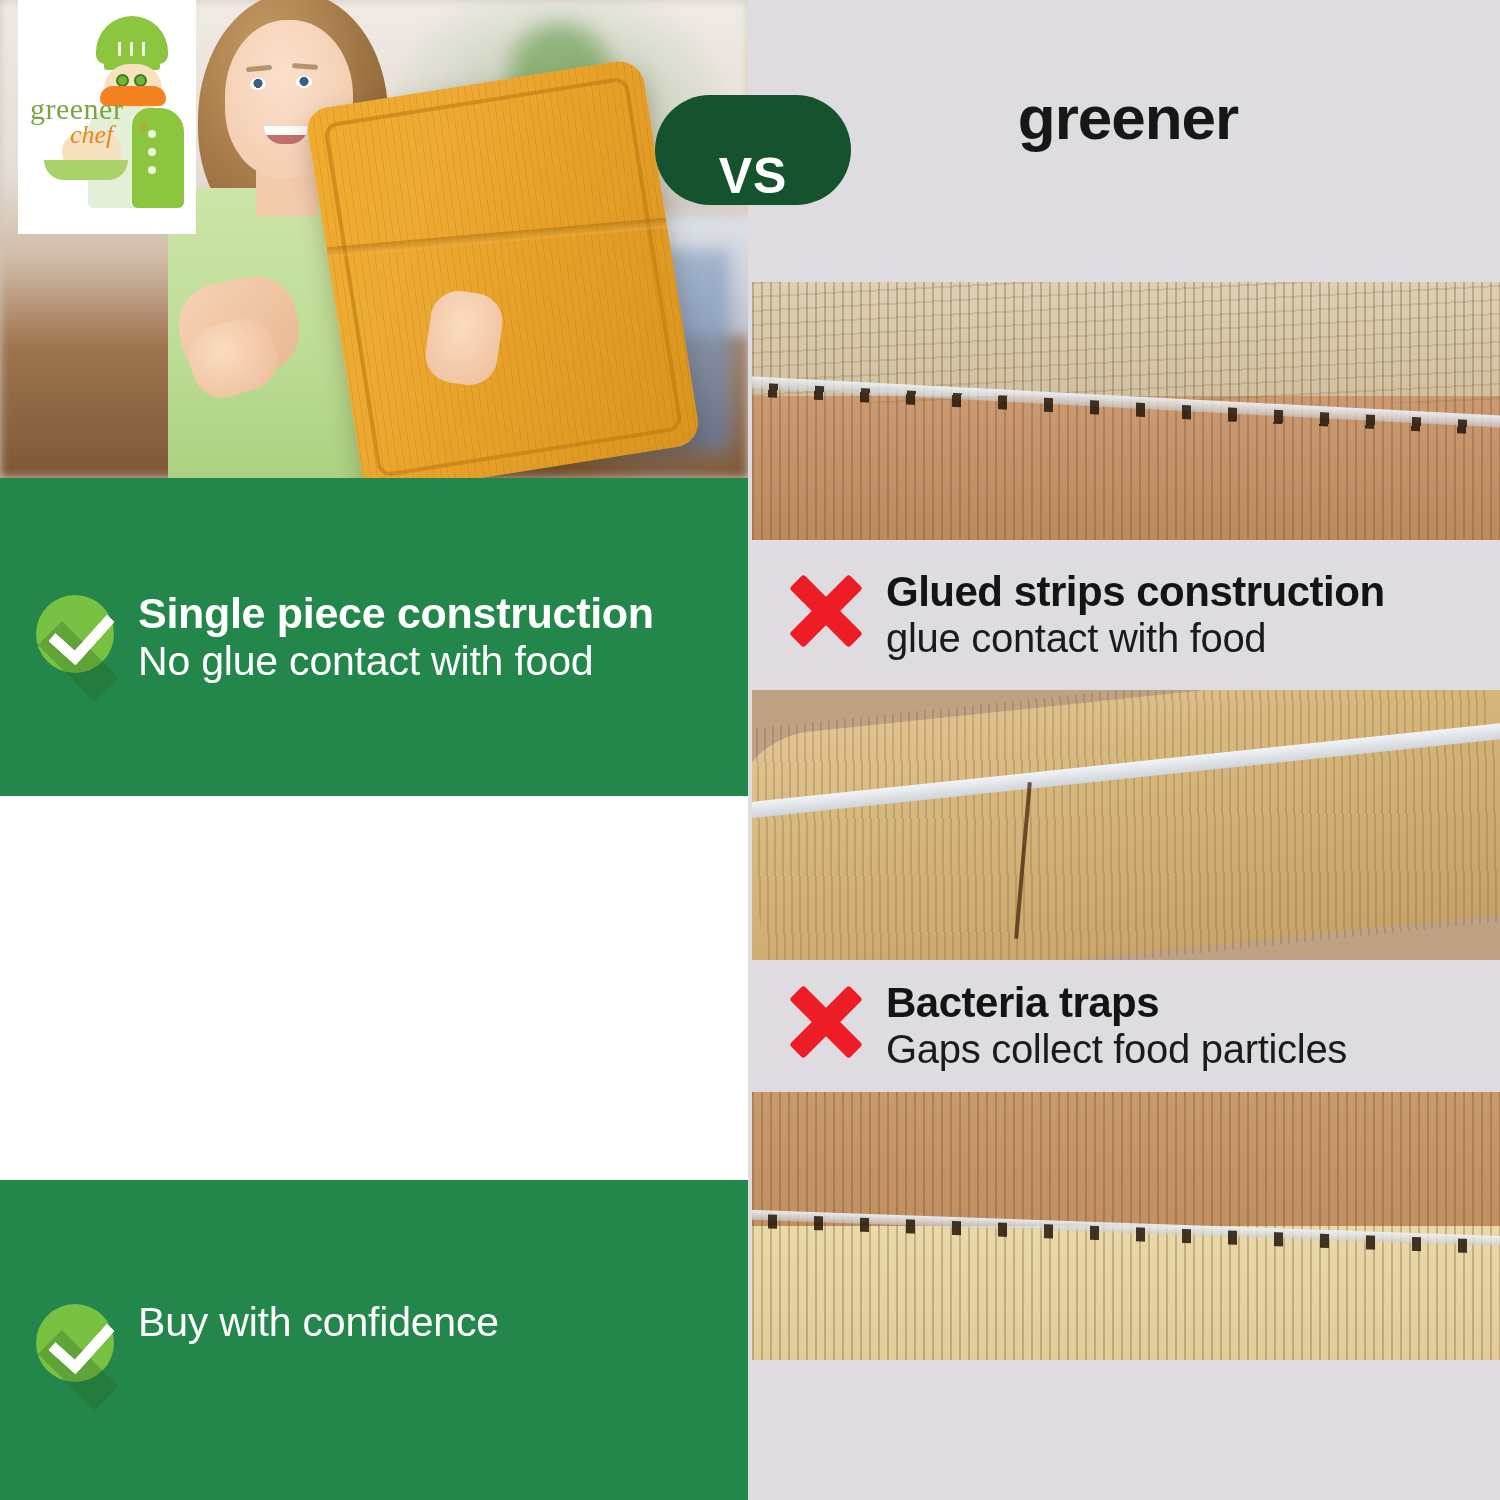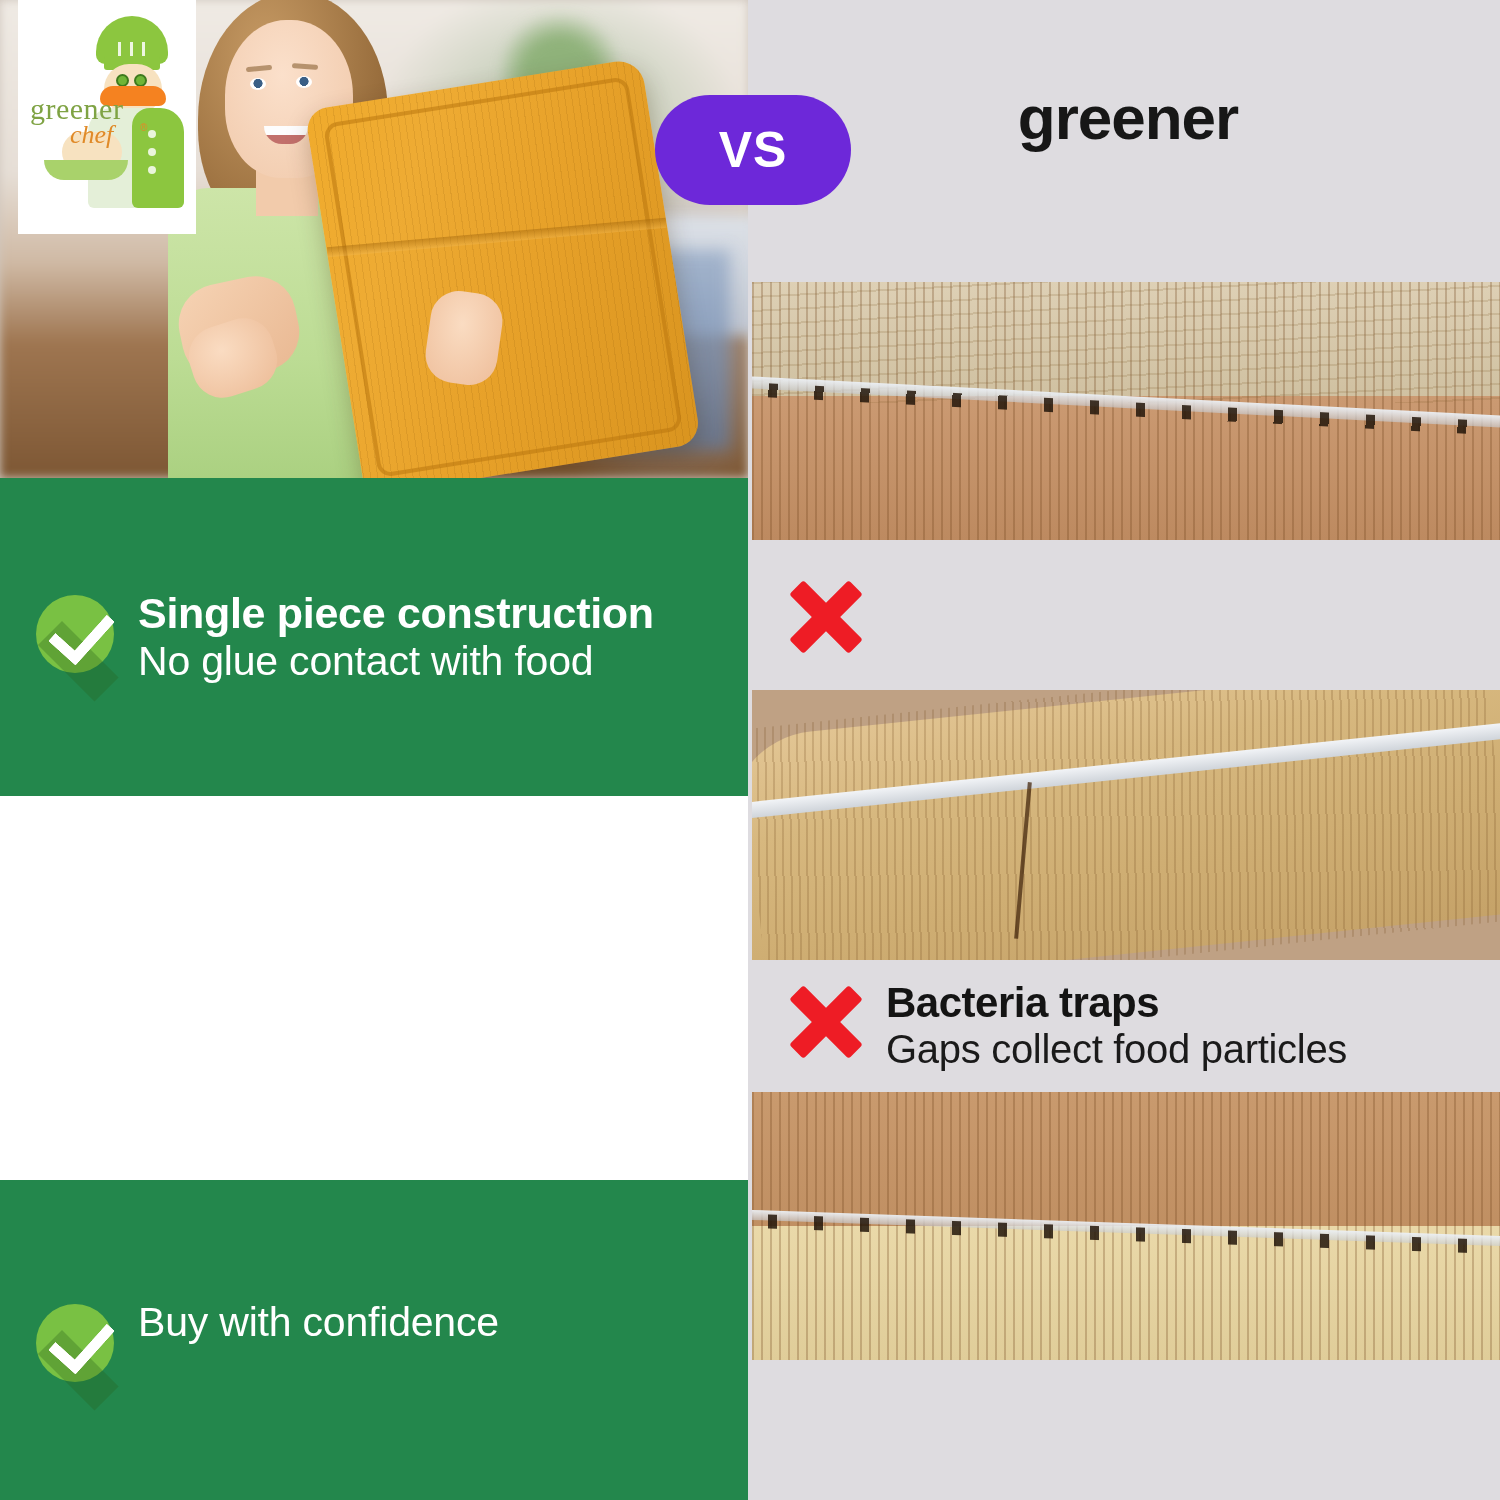--- a/index.html
+++ b/index.html
@@ -51,21 +51,21 @@
     background:linear-gradient(118deg,#f0ab2c 0%,#eeab33 25%,#e7a129 55%,#d9941f 100%);
     transform:rotate(-9deg);box-shadow:0 10px 24px rgba(60,35,0,.28);overflow:hidden;}
   .board-groove{position:absolute;left:16px;top:16px;right:16px;bottom:16px;border-radius:14px;
     border:4px solid rgba(185,118,14,.55);}
   .board-seam{position:absolute;left:0;top:150px;width:100%;height:10px;
     background:linear-gradient(to bottom,rgba(155,96,8,.45),rgba(245,190,90,.35));transform:rotate(4deg);}
   .board-grain{position:absolute;inset:0;opacity:.25;
     background:repeating-linear-gradient(91deg,rgba(130,80,6,.55) 0 1px,rgba(130,80,6,0) 1px 7px);}
 
   .vs-badge{position:absolute;left:655px;top:95px;width:196px;height:110px;border-radius:56px;
-    background:#6d28d9;display:flex;align-items:center;justify-content:center;z-index:40;}
+    background:#14532d;display:flex;align-items:flex-end;justify-content:center;z-index:40;}
   .vs-badge span{color:#ffffff;font-size:50px;font-weight:bold;letter-spacing:1px;}
 
   .logo-card{position:absolute;left:18px;top:0px;width:178px;height:234px;background:#ffffff;z-index:35;
     overflow:hidden;}
   .logo-chef{position:absolute;left:56px;top:12px;width:118px;height:200px;}
   .chef-hat{position:absolute;left:22px;top:4px;width:72px;height:48px;border-radius:40px 40px 10px 10px;
     background:#8CC63F;}
   .chef-hat-band{position:absolute;left:30px;top:44px;width:56px;height:14px;border-radius:3px;background:#8CC63F;}
   .chef-hat-line{position:absolute;top:30px;width:3px;height:14px;background:#ffffff;opacity:.85;}
   .chef-head{position:absolute;left:30px;top:52px;width:58px;height:50px;border-radius:26px;background:#F7E2C0;}
@@ -273,20 +273,24 @@
       <div class="glue-line"></div>
       <div class="glue-dots"></div>
     </div>
 
     <div class="gray-band gb1">
       <div class="row-inner">
         <div class="x-icon">
           <div class="x-bar a"></div>
           <div class="x-bar b"></div>
         </div>
+        <div>
+          <div class="gray-head">Glued strips construction</div>
+          <div class="gray-sub">glue contact with food</div>
+        </div>
       </div>
     </div>
 
     <div class="photo p2">
       <div class="p2-bg"></div>
       <div class="p2-board"></div>
       <div class="p2-grain"></div>
       <div class="p2-edge"></div>
       <div class="p2-crack"></div>
     </div>

